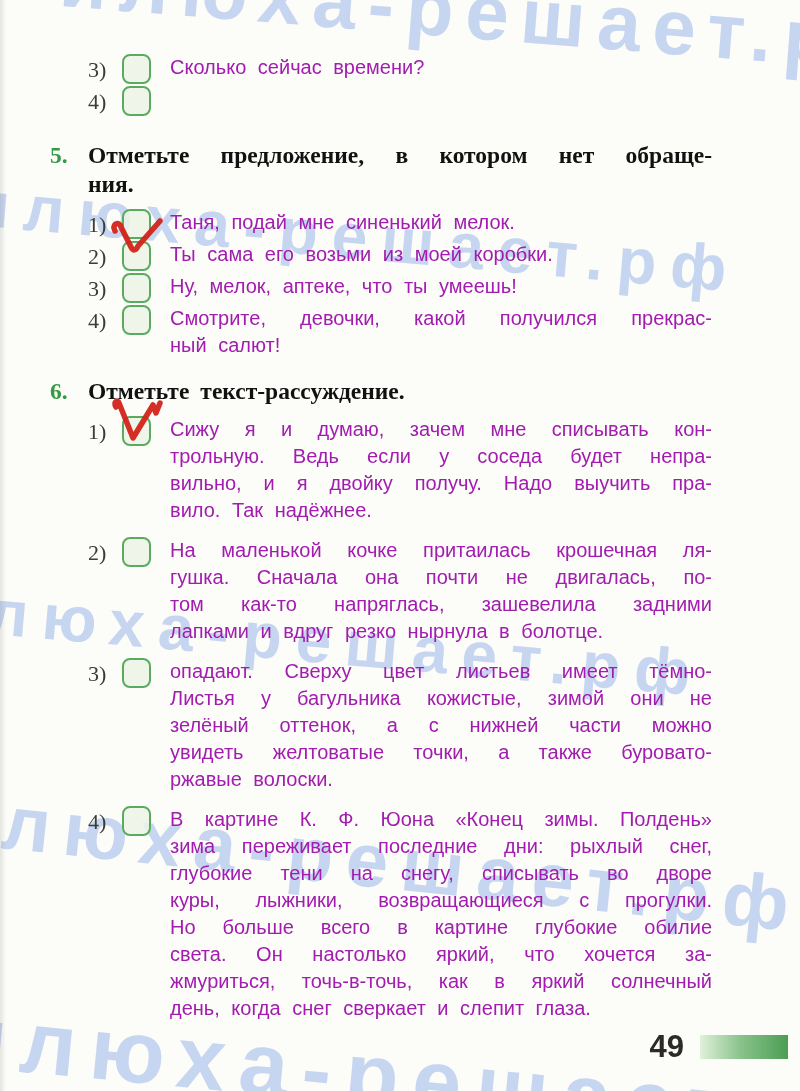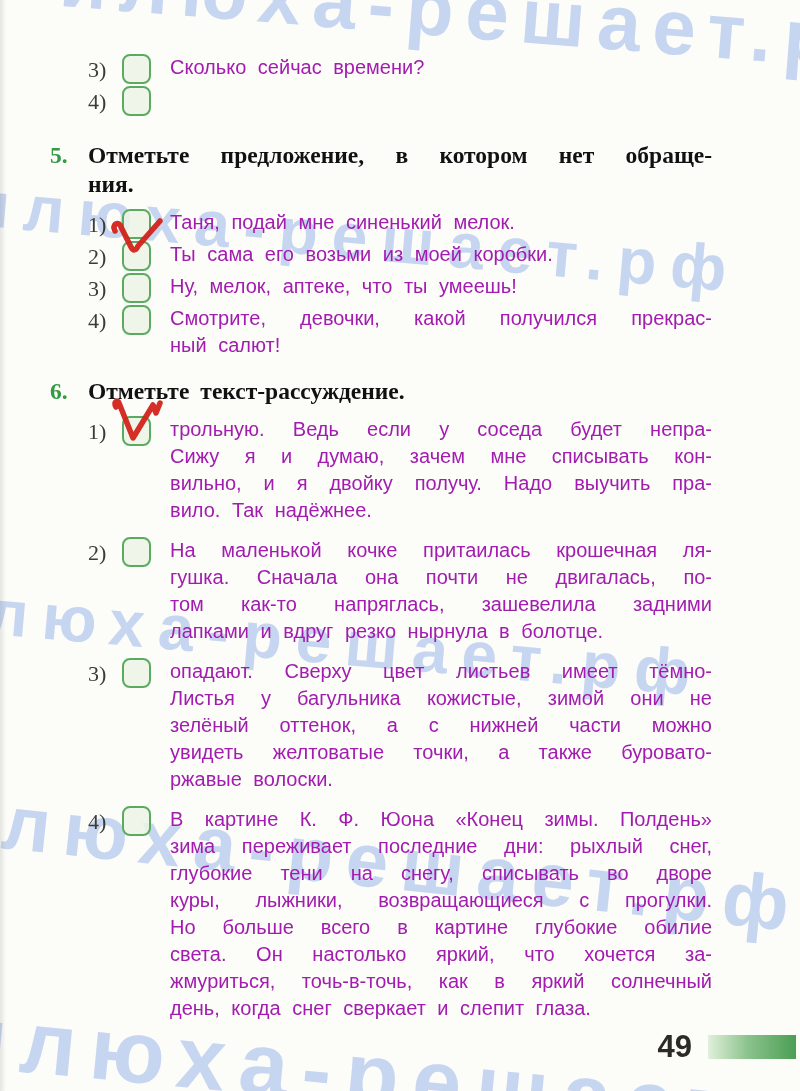--- a/index.html
+++ b/index.html
@@ -63,21 +63,21 @@
   .check {
     position:absolute; left:-18px; top:-28px; width:72px; height:60px;
     pointer-events:none; overflow:visible;
   }
   .check path {
     fill:none; stroke:#d2231a; stroke-width:5.5;
     stroke-linecap:round; stroke-linejoin:round; opacity:0.95;
   }
 
   
-  .footer { position:absolute; top:1030px; right:4px; z-index:1; display:flex; align-items:center; }
+  .footer { position:absolute; top:1030px; right:12px; z-index:1; display:flex; align-items:center; }
   .pagenum {
     font-family:"Liberation Sans", sans-serif; font-weight:bold;
     font-size:31px; line-height:34px; color:#2b2a26; margin-right:16px;
   }
   .pagebar {
     width:88px; height:24px;
     background:linear-gradient(90deg, #e0f0da 0%, #8cc38d 45%, #4b9e54 100%);
   }
 </style>
 </head>
@@ -172,22 +172,22 @@
 
       <div class="opt">
         <div class="optnum">1)</div>
         <div class="boxwrap">
           <div class="box"></div>
           <svg class="check" viewBox="-18 -28 72 60">
             <path d="M -6 -9 C -9 -14 -4 -17 -3 -13 L 11 22 L 31 -11 L 34 -3 L 38 -13"></path>
           </svg>
         </div>
         <div class="optbody">
+          <div class="line fill">Сижу я и думаю, зачем мне списывать кон-</div>
           <div class="line fill">трольную. Ведь если у соседа будет непра-</div>
-          <div class="line fill">Сижу я и думаю, зачем мне списывать кон-</div>
           <div class="line fill">вильно, и я двойку получу. Надо выучить пра-</div>
           <div class="line last">вило. Так надёжнее.</div>
         </div>
       </div>
 
       <div class="opt">
         <div class="optnum">2)</div>
         <div class="boxwrap">
           <div class="box"></div>
         </div>

